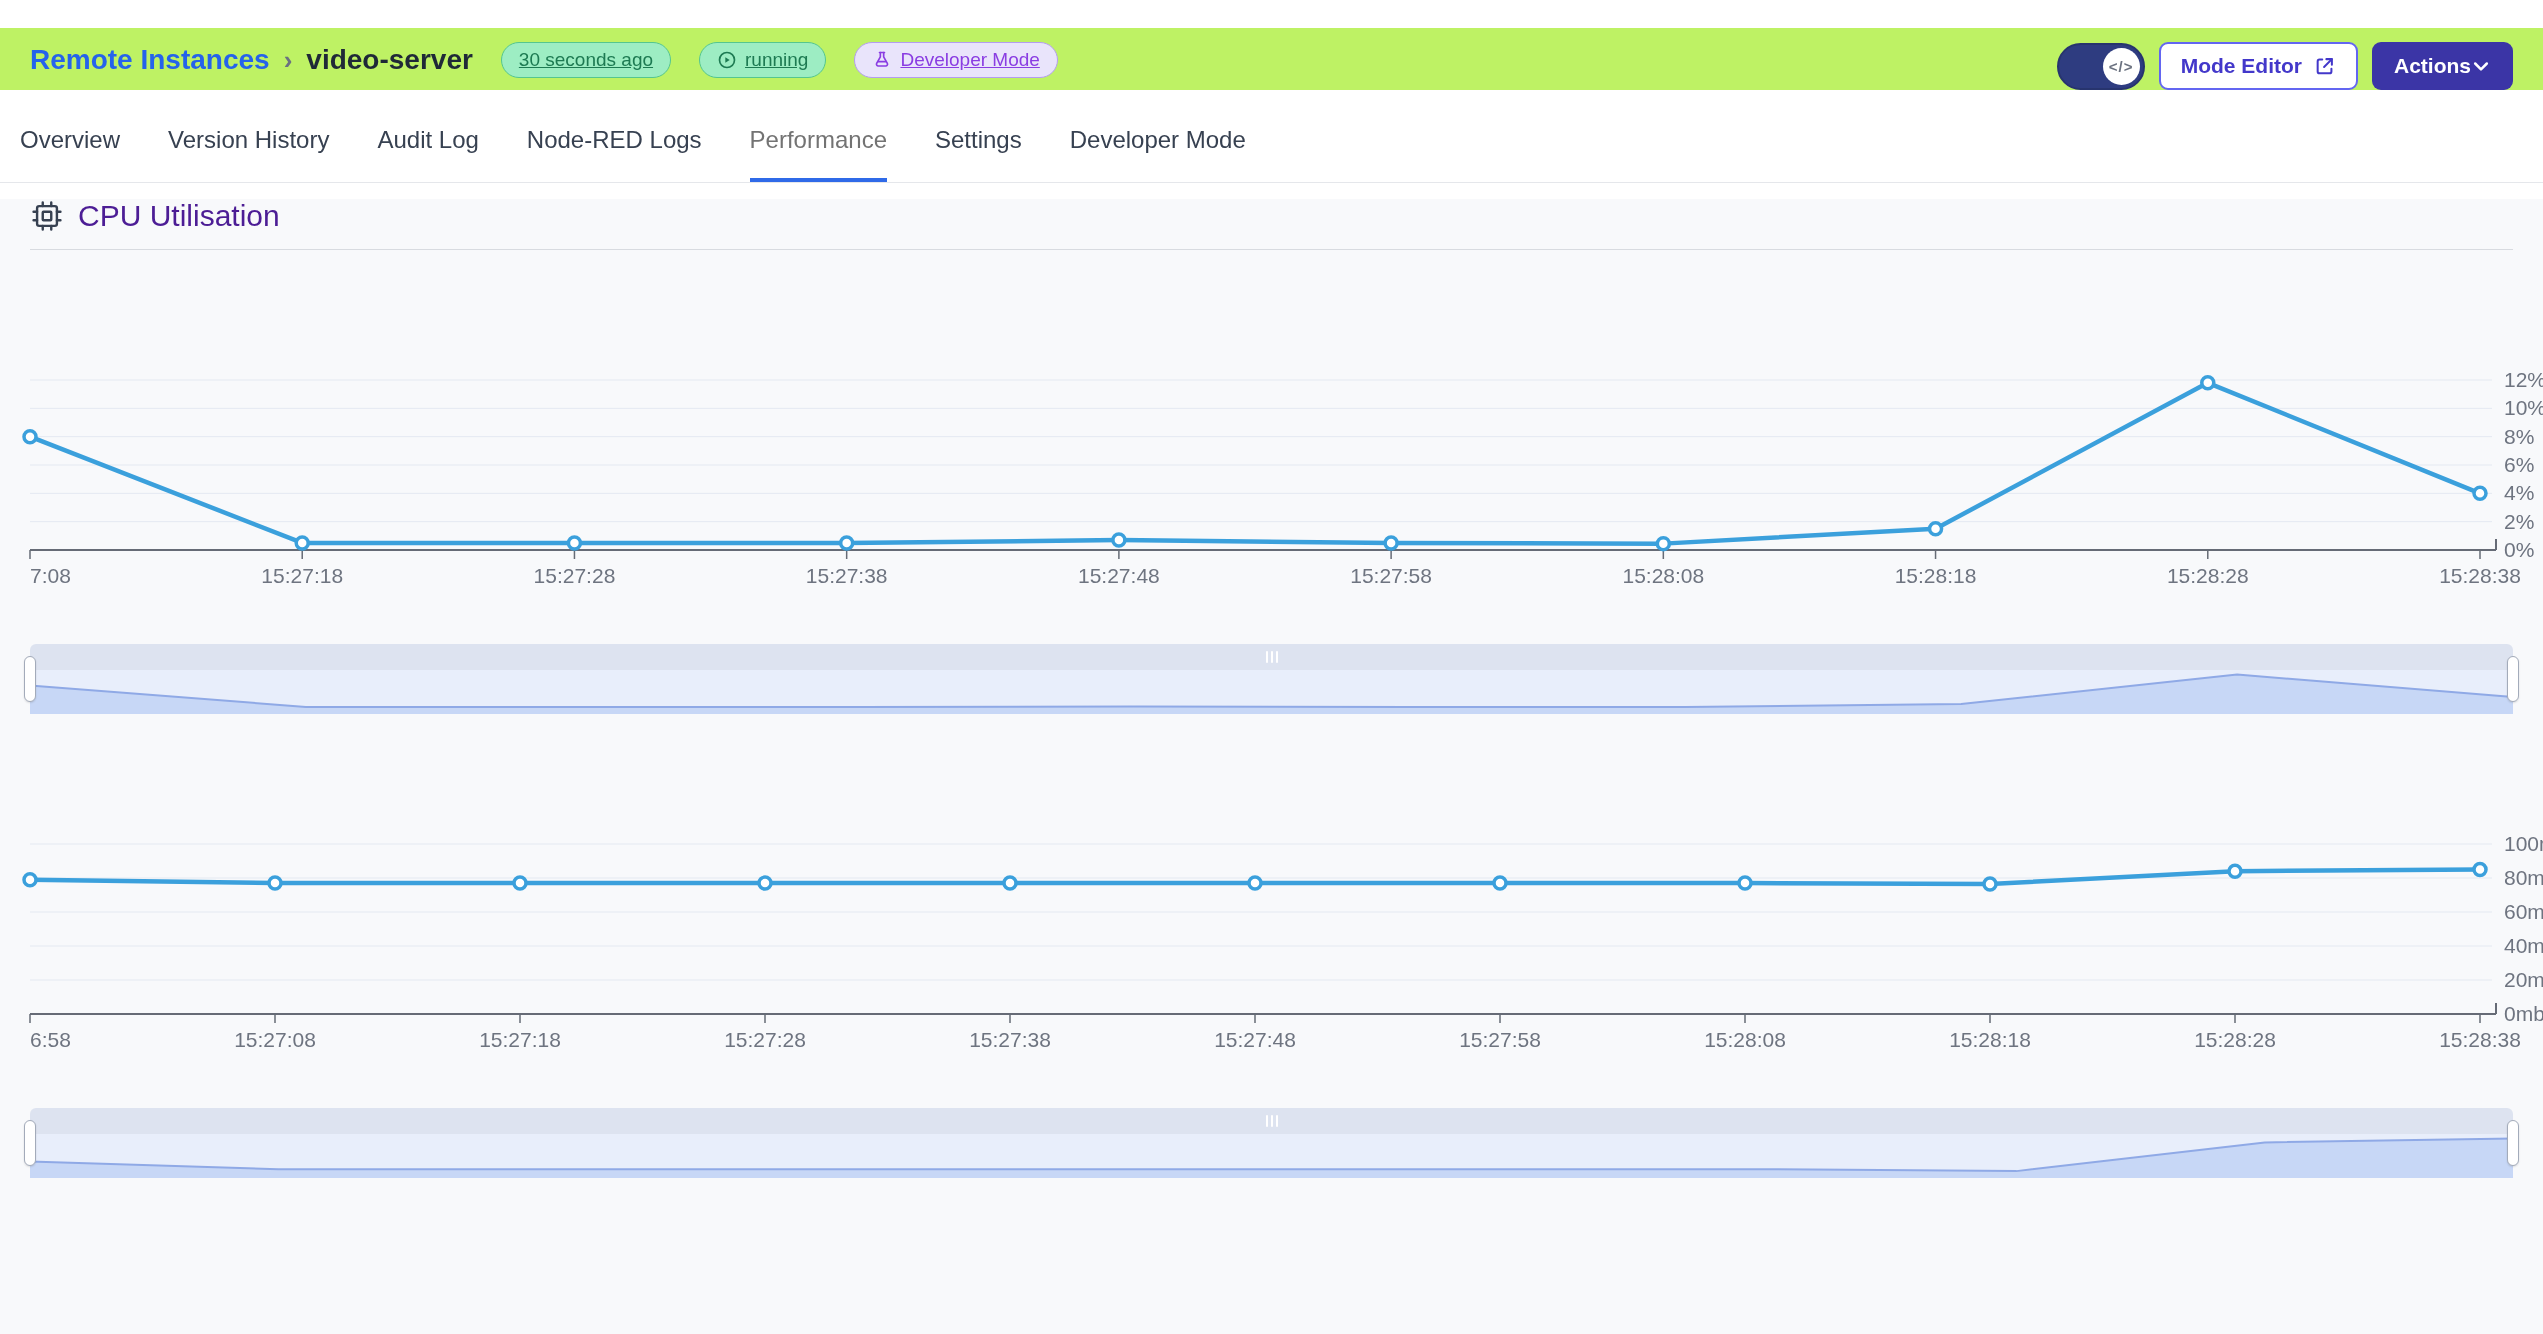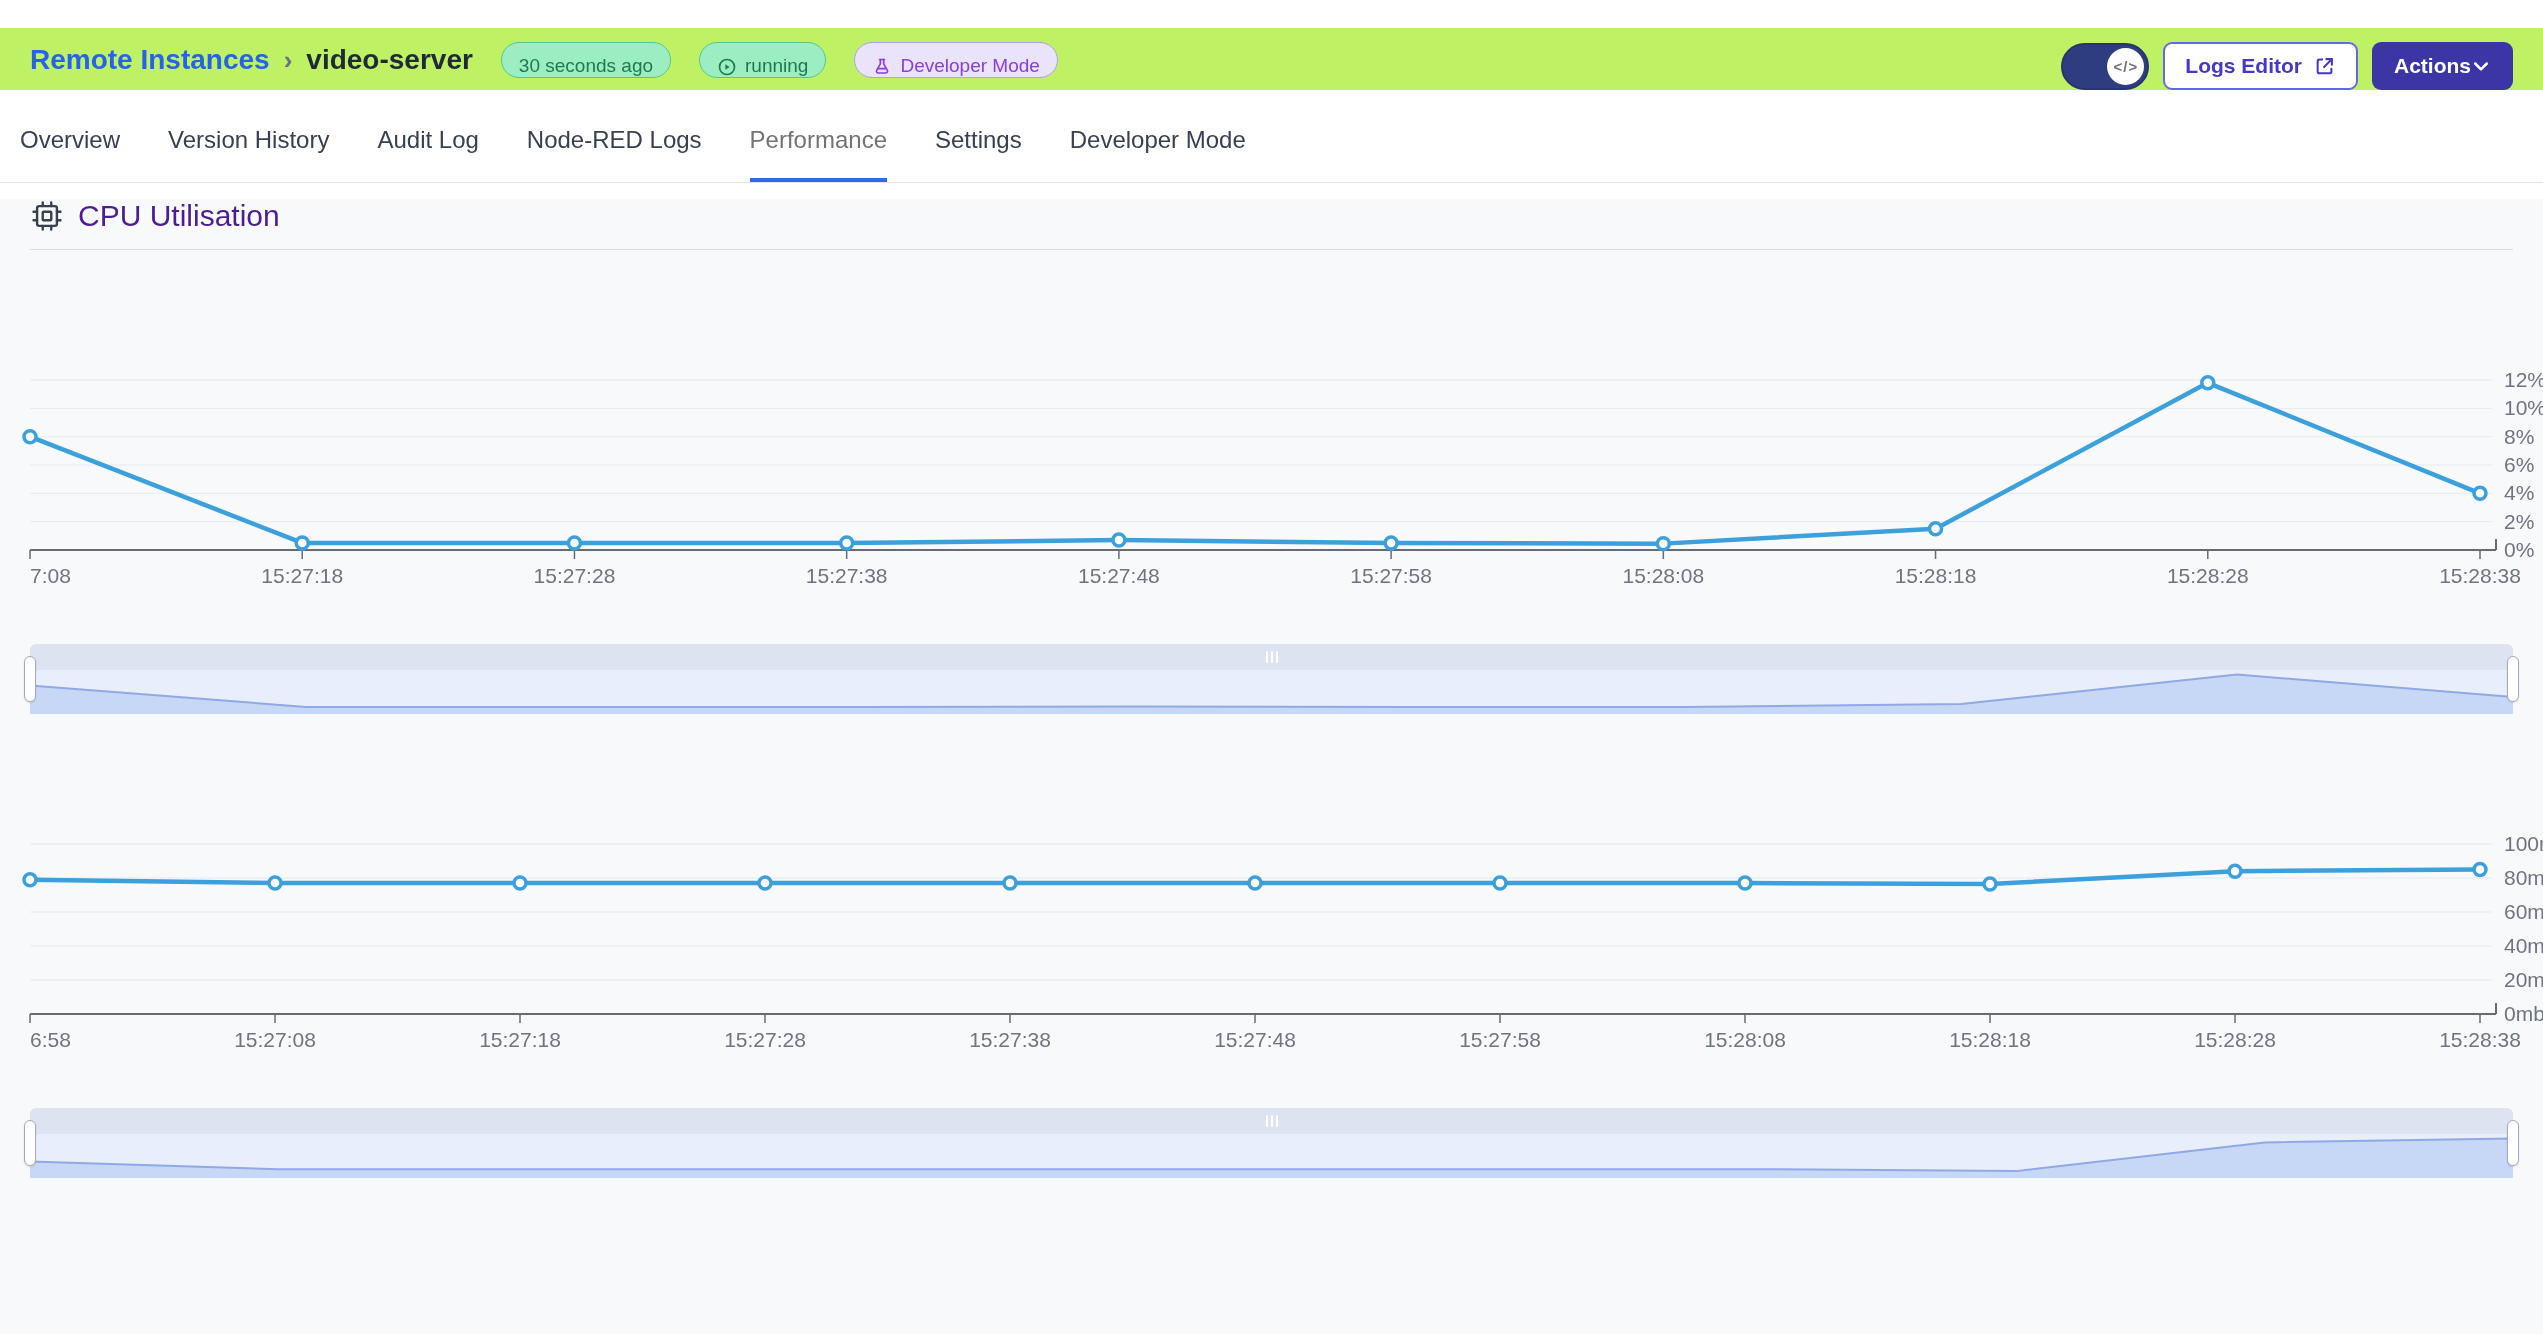--- a/index.html
+++ b/index.html
@@ -14,23 +14,23 @@
   
   .topbar {
     display: flex; justify-content: space-between; align-items: flex-start;
     padding: 14px 30px 0 30px; background: #bef264; margin-top: 28px;
   }
   .crumb-row { display: flex; align-items: center; gap: 14px; }
   .crumb-parent { font-size: 28px; font-weight: bold; color: #2563eb; text-decoration: none; cursor: pointer; }
   .crumb-sep { font-size: 26px; color: #6b7280; font-weight: bold; }
   .crumb-current { font-size: 28px; font-weight: bold; color: #1f2937; }
   .badge {
-    display: inline-flex; align-items: flex-end; gap: 8px;
+    display: inline-flex; align-items: center; gap: 8px;
     height: 36px; padding: 0 17px; border-radius: 18px;
-    font-size: 19px; white-space: nowrap;
+    font-size: 19px; white-space: nowrap; text-decoration: underline;
   }
   .badge.green { background: #9dedc3; border: 1px solid #55c68f; color: #1d7a52; margin-left: 14px; }
   .badge.green:first-of-type { margin-left: 30px; }
   .badge.purple { background: #e9e4fb; border: 1px solid #b49df0; color: #8a3de2; margin-left: 14px; }
   .badge svg { display: block; }
   .app-row { margin-top: 10px; font-size: 20px; color: #4b5563; }
   .app-row a { color: #2563eb; text-decoration: none; cursor: pointer; }
 
   .topbar-right { display: flex; align-items: center; gap: 14px; }
   .dev-toggle {
@@ -129,21 +129,21 @@
         <span>Developer Mode</span>
       </span>
     </div>
   </div>
 
   <div class="topbar-right">
     <div class="dev-toggle">
       <div class="knob">&lt;/&gt;</div>
     </div>
     <button class="btn-outline">
-      <span>Logs Editor</span>
+      <span>Mode Editor</span>
       <svg width="22" height="22" viewBox="0 0 24 24" fill="none" stroke="#4338ca" stroke-width="2.2" stroke-linecap="round" stroke-linejoin="round">
         <path d="M9 5H6a2 2 0 0 0-2 2v11a2 2 0 0 0 2 2h11a2 2 0 0 0 2-2v-3"></path>
         <path d="M13.5 4.5H19.5V10.5"></path>
         <path d="M19.5 4.5L11 13"></path>
       </svg>
     </button>
     <button class="btn-solid">
       <span>Actions</span>
       <svg width="20" height="20" viewBox="0 0 24 24" fill="none" stroke="#ffffff" stroke-width="3" stroke-linecap="round" stroke-linejoin="round">
         <path d="M5 9l7 7 7-7"></path>

